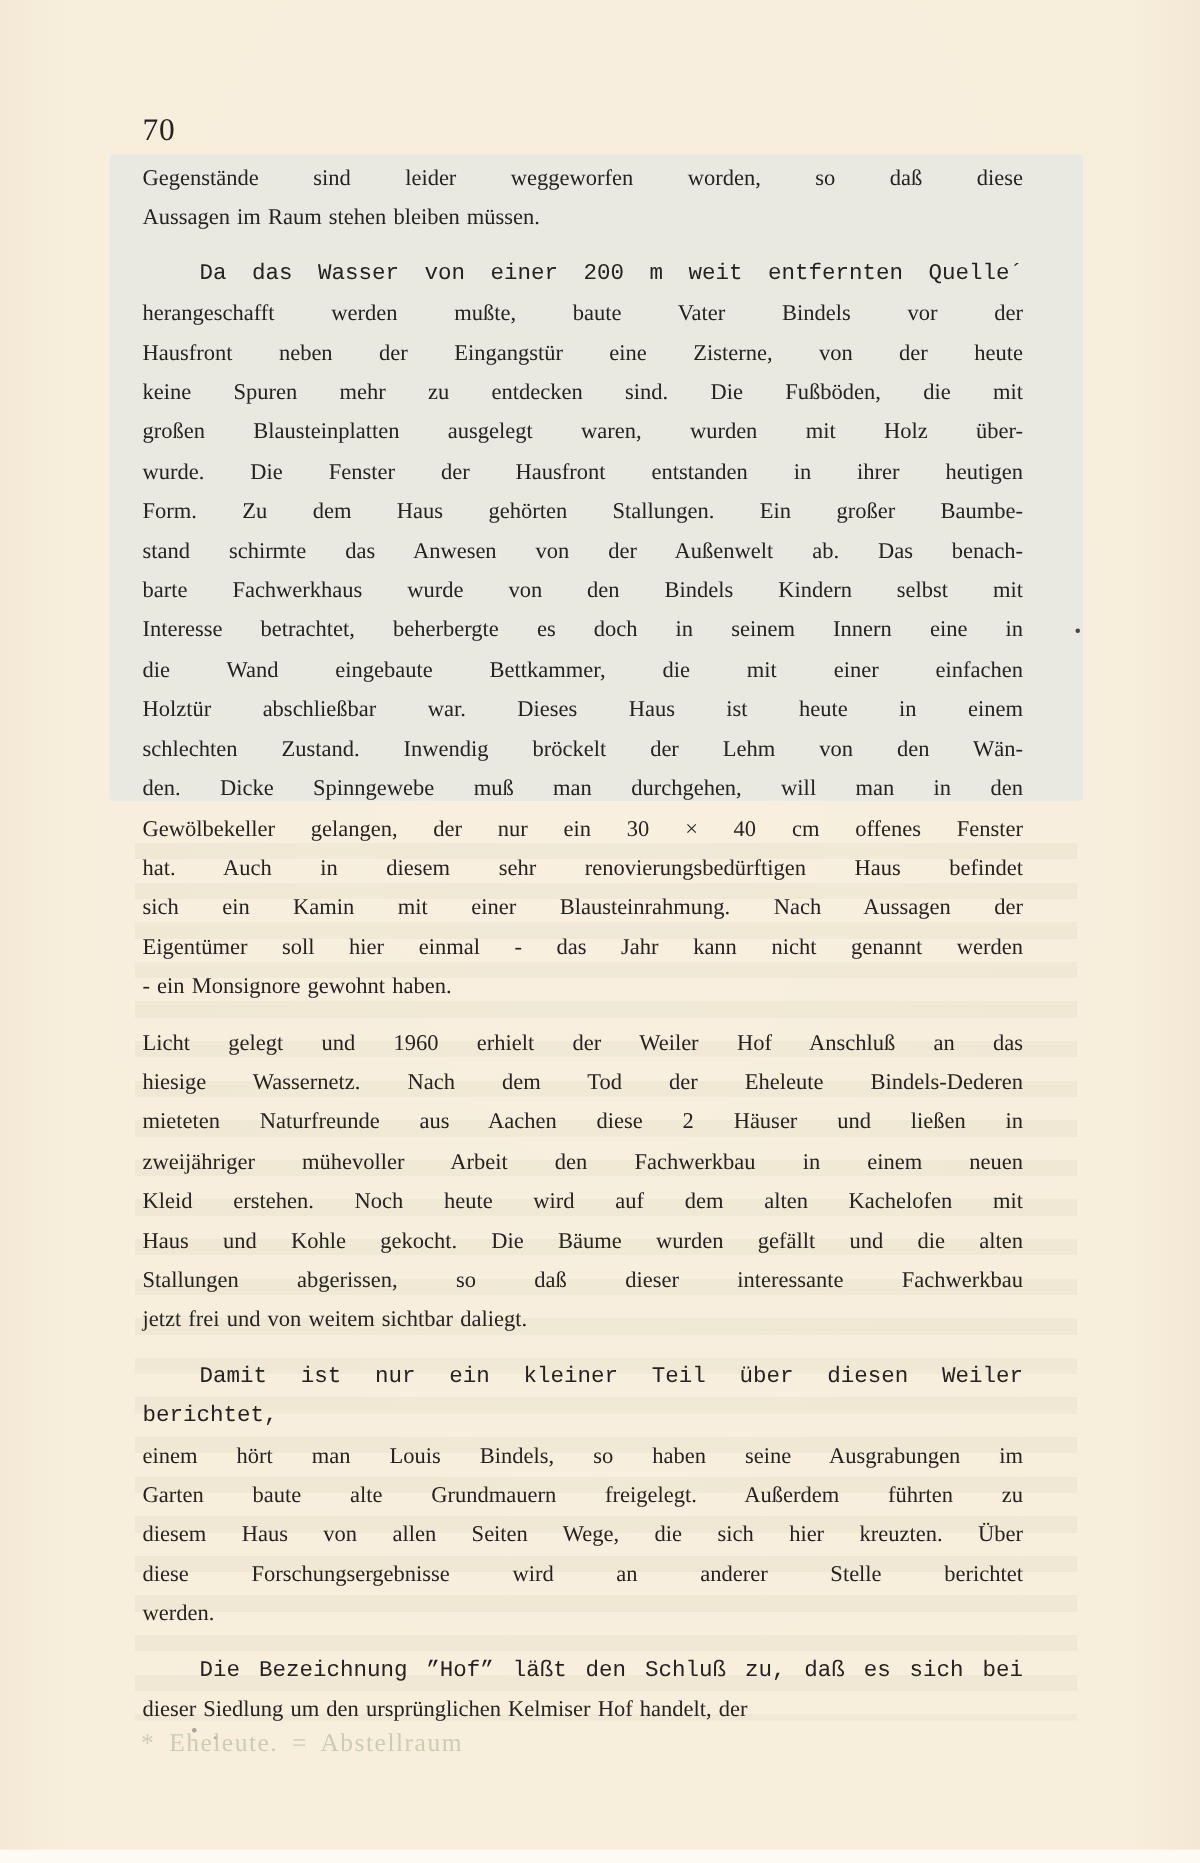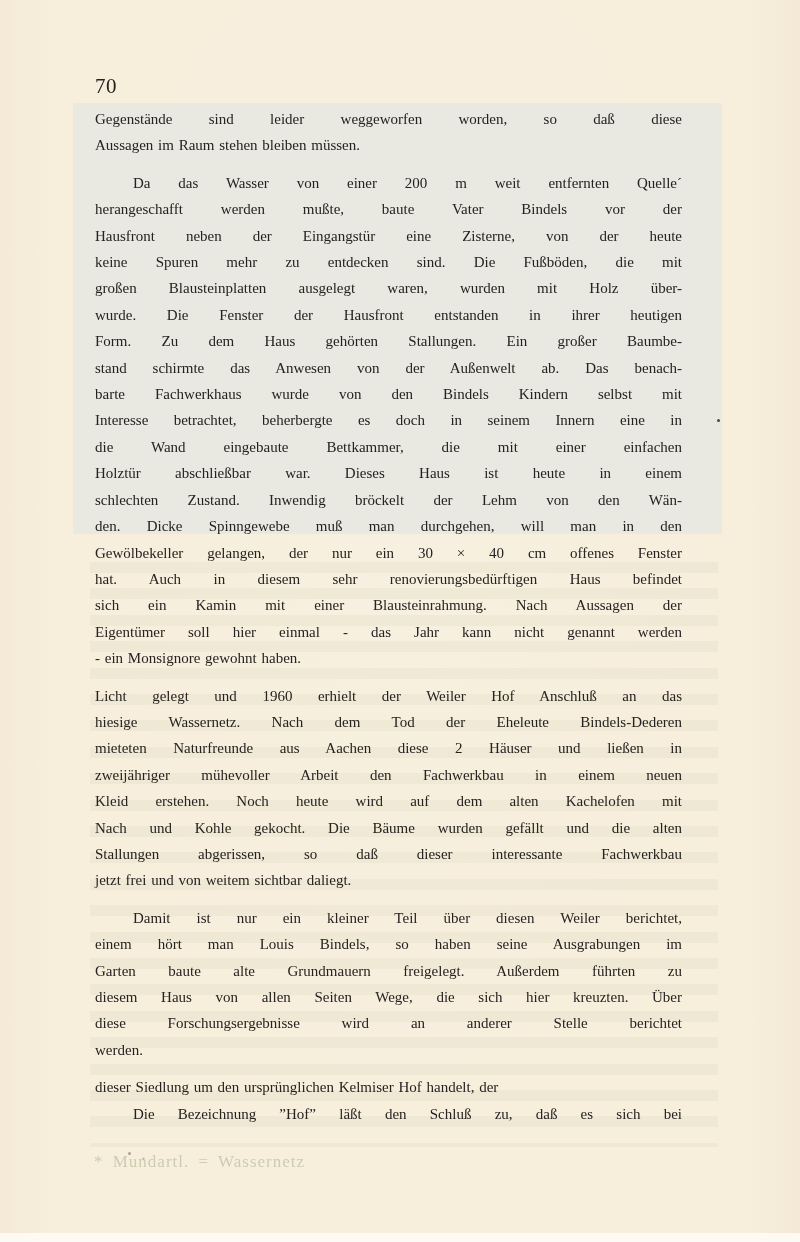--- a/index.html
+++ b/index.html
@@ -63,20 +63,21 @@
     text-align: justify;
     text-align-last: justify;
     white-space: normal;
     word-spacing: 1px;
   }
   .line.last-line {
     text-align-last: left;
   }
   .paragraph.indented .line.first-line {
     text-indent: 38px;
+    font-family: Liberation Mono, monospace;
   }
   .bleedthrough-texture {
     position: absolute;
     left: 90px;
     top: 562px;
     width: 628px;
     height: 585px;
     background: repeating-linear-gradient(
       180deg,
       rgba(158, 168, 128, 0.085) 0px,
@@ -161,38 +162,38 @@
         <div class="line">sich ein Kamin mit einer Blausteinrahmung. Nach Aussagen der</div>
         <div class="line">Eigentümer soll hier einmal - das Jahr kann nicht genannt werden</div>
         <div class="line last-line">- ein Monsignore gewohnt haben.</div>
       </div>
       <div class="paragraph indented">
         <div class="line">Licht gelegt und 1960 erhielt der Weiler Hof Anschluß an das</div>
         <div class="line">hiesige Wassernetz. Nach dem Tod der Eheleute Bindels-Dederen</div>
         <div class="line">mieteten Naturfreunde aus Aachen diese 2 Häuser und ließen in</div>
         <div class="line">zweijähriger mühevoller Arbeit den Fachwerkbau in einem neuen</div>
         <div class="line">Kleid erstehen. Noch heute wird auf dem alten Kachelofen mit</div>
-        <div class="line">Nach und Kohle gekocht. Die Bäume wurden gefällt und die alten</div>
+        <div class="line">Haus und Kohle gekocht. Die Bäume wurden gefällt und die alten</div>
         <div class="line">Stallungen abgerissen, so daß dieser interessante Fachwerkbau</div>
         <div class="line last-line">jetzt frei und von weitem sichtbar daliegt.</div>
       </div>
       <div class="paragraph indented">
         <div class="line first-line">Damit ist nur ein kleiner Teil über diesen Weiler berichtet,</div>
         <div class="line">einem hört man Louis Bindels, so haben seine Ausgrabungen im</div>
         <div class="line">Garten baute alte Grundmauern freigelegt. Außerdem führten zu</div>
         <div class="line">diesem Haus von allen Seiten Wege, die sich hier kreuzten. Über</div>
         <div class="line">diese Forschungsergebnisse wird an anderer Stelle berichtet</div>
         <div class="line last-line">werden.</div>
       </div>
       <div class="paragraph indented">
+        <div class="line first-line">Die Bezeichnung ”Hof” läßt den Schluß zu, daß es sich bei</div>
         <div class="line last-line">dieser Siedlung um den ursprünglichen Kelmiser Hof handelt, der</div>
-        <div class="line first-line">Die Bezeichnung ”Hof” läßt den Schluß zu, daß es sich bei</div>
       </div>
     </div>
 
   <div class="stray-dot"></div>
   <div class="stray-specks"></div>
 
-  <div class="footnote-ghost">* Mundartl. = Wassernetz</div>
+  <div class="footnote-ghost">* Eheleute. = Abstellraum</div>
 
   <div class="bottom-edge"></div>
 
 </div>
 
 </body></html>

